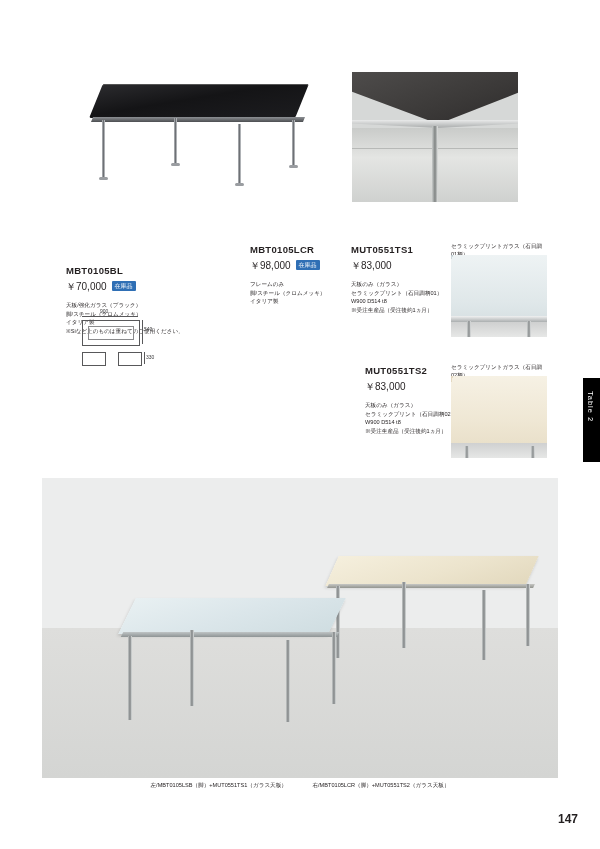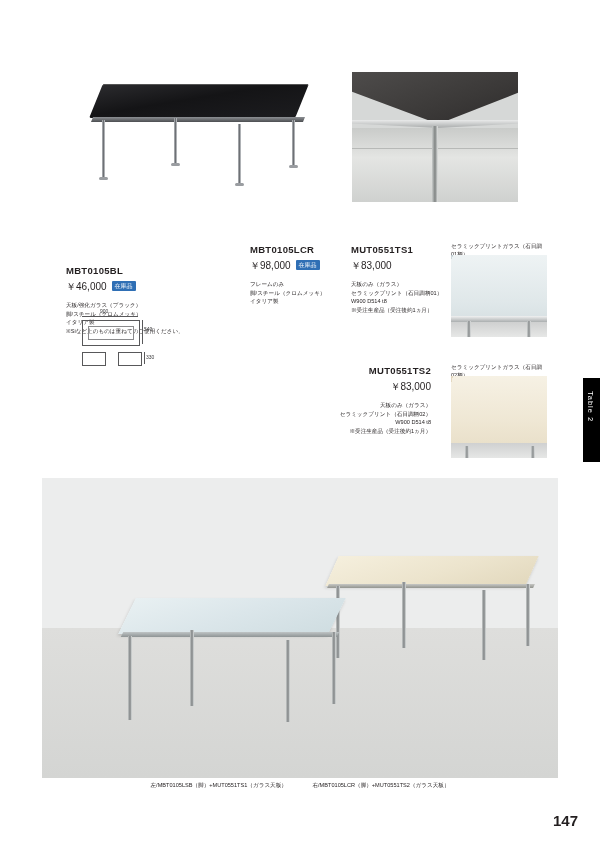--- a/index.html
+++ b/index.html
@@ -75,21 +75,21 @@
     display:inline-block;margin-left:5px;padding:1px 3px 0 3px;
     font-size:6px;color:#ffffff;background:#2f6fb5;border-radius:1px;
     vertical-align:2px;letter-spacing:0;
   }
   .desc{font-size:5.6px;line-height:1.55;margin-top:7px;color:#231f20;}
   .desc div{white-space:nowrap;}
 
   .colA{left:66px;top:244px;width:150px;margin-top:21px;}
   .colB{left:250px;top:244px;width:90px;}
   .colC{left:351px;top:244px;width:95px;}
-  .colD{left:336px;top:365px;width:95px;text-align:right;}
+  .colD{left:365px;top:365px;width:95px;}
 
   
   .diagram{position:absolute;left:78px;top:308px;width:150px;height:60px;}
   .dg-rect{position:absolute;border:0.8px solid #58585a;}
   .dg-label{position:absolute;font-size:5px;color:#3a3a3c;}
   .dg-line{position:absolute;background:#58585a;}
 
   
   .mat-cap{font-size:5.6px;color:#231f20;}
   .matA{position:absolute;left:451px;top:243px;width:96px;}
@@ -168,21 +168,21 @@
     background:linear-gradient(180deg,#c6c7c4,#93958f);transform:skewX(-24deg);
   }
   .bp-leg{position:absolute;width:4px;background:linear-gradient(90deg,#c6c9c9,#7d8182,#dfe2e2);}
   .bp-cap{
     position:absolute;left:42px;top:782px;width:516px;text-align:center;
     font-size:5.6px;color:#231f20;
   }
   .bp-cap span{margin:0 12px;}
 
   .pageno{
-    position:absolute;right:22px;top:812px;font-size:15px;font-weight:bold;color:#231f20;
+    position:absolute;right:22px;top:812px;font-size:12px;font-weight:bold;color:#231f20;
   }
 </style>
 </head>
 <body>
 
 <div class="page">
 
   <div class="photo-top-left">
     <div class="tbl-top"></div>
     <div class="tbl-top-edge"></div>
@@ -199,21 +199,21 @@
   <div class="photo-top-right">
     <div class="ph2-floor"></div>
     <div class="ph2-top"></div>
     <div class="ph2-bar"></div>
     <div class="ph2-leg"></div>
   </div>
 
   <div class="col colA">
     <div class="code">MBT0105BL</div>
     <div class="price">
-      <span>￥46,000</span><span class="badge">在庫品</span>
+      <span>￥70,000</span><span class="badge">在庫品</span>
     </div>
     <div class="desc">
       <div>天板/強化ガラス（ブラック）</div>
       <div>脚/スチール（クロムメッキ）</div>
       <div>イタリア製</div>
       <div>※Siなど上のものは重ねてのご使用ください。</div>
     </div>
   </div>
 
   <div class="diagram">

